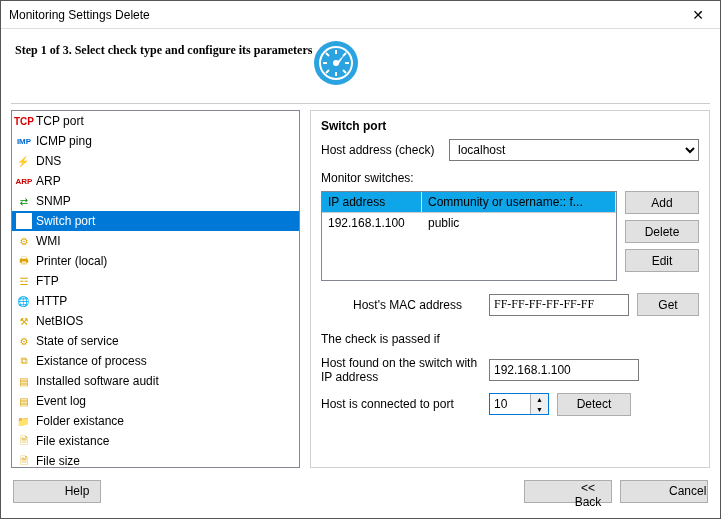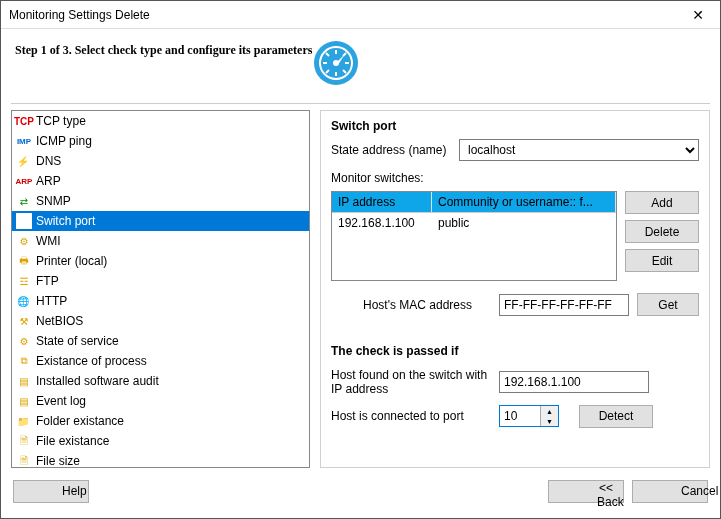--- a/index.html
+++ b/index.html
@@ -34,32 +34,32 @@
   .tr { display:flex; }
   .td { padding:3px 6px; font-size:12px; }
   .td1 { width:100px; }
   .td2 { flex:1; }
   .btn-col { display:flex; flex-direction:column; gap:6px; width:74px; }
   button.win { height:23px; border:1px solid #adadad; background:#e1e1e1; font-size:12px; font-family:inherit; padding:0 8px; cursor:default; }
   button.win.primary { border:2px solid #0078d7; background:#e1e1e1; }
   input.text { height:22px; border:1px solid #7a7a7a; font-size:12px; padding:0 4px; font-family:inherit; }
   .mac-row { display:flex; align-items:center; gap:8px; margin-top:6px; }
   .mac-row .label { width:120px;margin-left:32px; }
-  .mac-row input { width:130px; }
+  .mac-row input { width:140px;font-family:Liberation Serif, serif; }
   .mac-row .spacer { flex:1; }
-  .check-title { font-weight:bold; margin-top:22px; }
+  .check-title { font-weight:normal; margin-top:10px; }
   .grid2 { display:grid; grid-template-columns: 160px 1fr auto; gap:8px 8px; align-items:center; margin-top:4px; }
   .grid2 .label2 { font-size:12px; line-height:1.2; }
   .spinner { display:flex; width:60px; height:22px; border:1px solid #0078d7; }
   .spinner input { border:none; width:40px; text-align:left; padding:0 4px; font-size:12px; font-family:inherit; outline:none; }
   .spinner .spins { width:18px; display:flex; flex-direction:column; border-left:1px solid #aaa; }
   .spinner .sp { flex:1; display:flex; align-items:center; justify-content:center; font-size:7px; background:#efefef; }
   .footer { height:44px; border-top:0; display:flex; align-items:center; padding:0 12px 10px 12px; gap:8px; }
   .footer .spacer { flex:1; }
-  .footer button { width:76px;padding-left:48px; }
+  .footer button { width:88px;padding-left:48px; }
   ::-webkit-scrollbar { width:17px; background:#f0f0f0; }
   ::-webkit-scrollbar-thumb { background:#c2c2c2; }
   ::-webkit-scrollbar-button { background:#f0f0f0; height:17px; }
   
   .ic-tcp{color:#d00;font-weight:bold;font-size:10px}
   .ic-icmp{color:#06c;font-weight:bold;font-size:8px}
   .ic-dns{color:#c00;}
   .ic-arp{color:#c00;font-weight:bold;font-size:8px}
   .ic-snmp{color:#080;}
   .ic-switch{background:#fff;}
@@ -99,21 +99,21 @@
     </div>
   </div>
 
   <hr class="divider">
 
   <div class="body">
     <div class="left-panel">
       <div class="listbox" id="check-list">
           <div class="list-item">
             <span class="list-icon ic-tcp">TCP</span>
-            <span>TCP type</span>
+            <span>TCP port</span>
           </div>
           <div class="list-item">
             <span class="list-icon ic-icmp">IMP</span>
             <span>ICMP ping</span>
           </div>
           <div class="list-item">
             <span class="list-icon ic-dns">⚡</span>
             <span>DNS</span>
           </div>
           <div class="list-item">
@@ -176,21 +176,21 @@
             <span class="list-icon ic-gen">🗎</span>
             <span>File size</span>
           </div>
         </div>
     </div>
 
     <div class="right-panel">
       <div class="section-title">Switch port</div>
 
       <div class="row">
-        <span class="label" style="width:120px">State address (name)</span>
+        <span class="label" style="width:120px">Host address (check)</span>
         <select class="hostaddr">
           <option>localhost</option>
         </select>
       </div>
 
       <div class="fieldset-label">Monitor switches:</div>
       <div class="switches-row">
         <div class="table-wrap">
           <div class="table-head">
             <div class="th th1">IP address</div>
@@ -218,21 +218,21 @@
       </div>
 
       <div class="section-title check-title">The check is passed if</div>
 
       <div class="grid2">
         <span class="label2">Host found on the switch with IP address</span>
         <input class="text" style="width: 150px;" value="192.168.1.100">
         <span></span>
 
         <span class="label2">Host is connected to port</span>
-        <div style="display:flex;gap:20px;align-items:center">
+        <div style="display:flex;gap:8px;align-items:center">
           <div class="spinner">
             <input value="10" style="">
             <div class="spins">
               <div class="sp">▲</div>
               <div class="sp">▼</div>
             </div>
           </div>
           <button class="win" style="width:74px">Detect</button>
         </div>
         <span></span>

